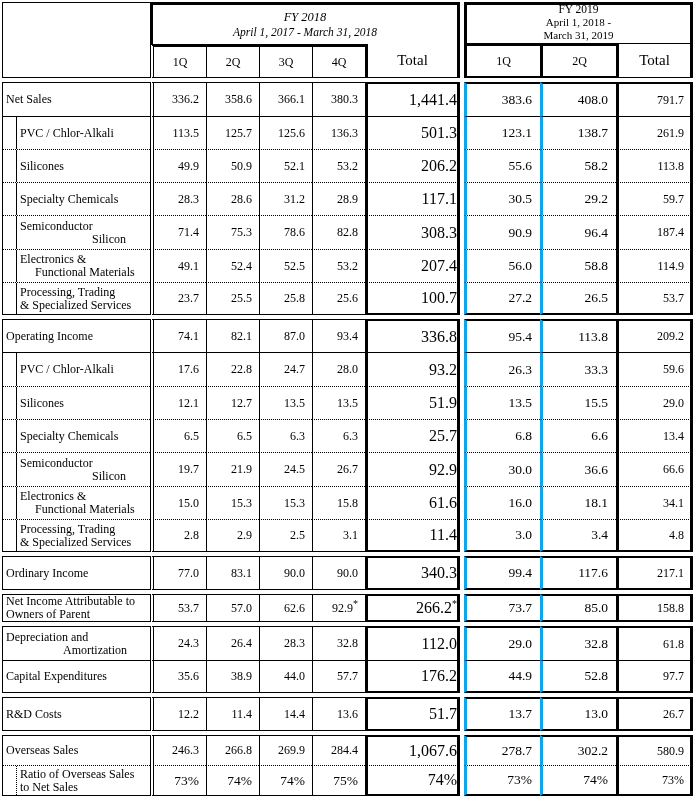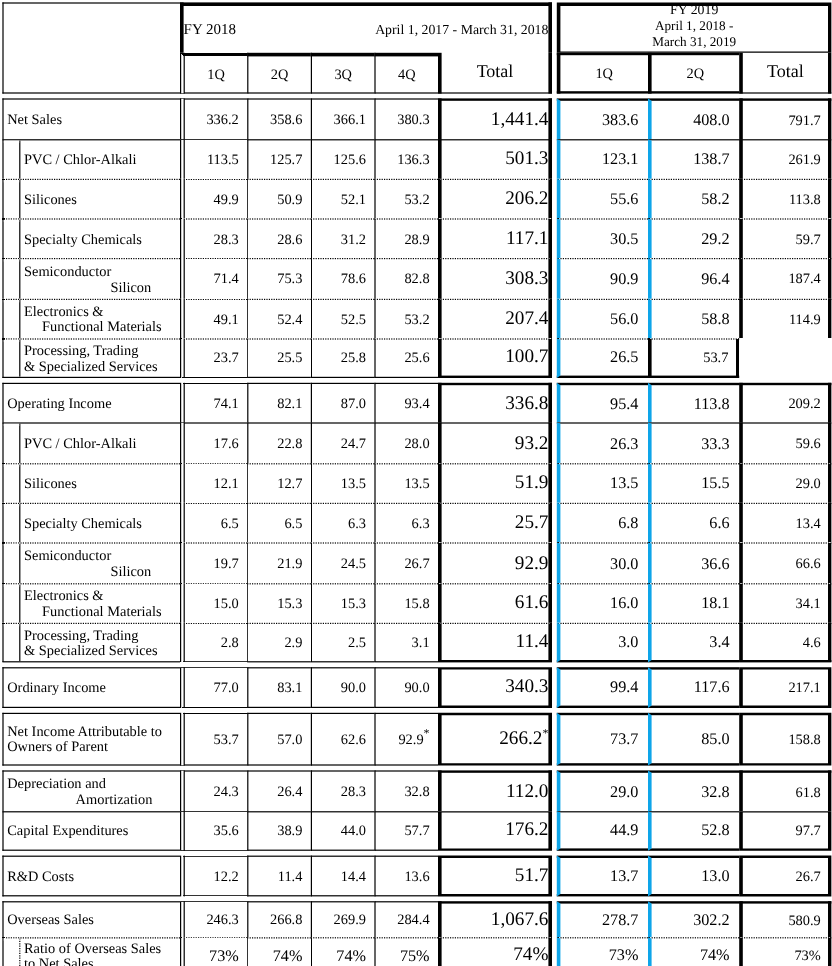--- a/index.html
+++ b/index.html
@@ -18,21 +18,21 @@
   .hband{margin-top:0;}
   .cell{position:relative;display:flex;align-items:center;box-sizing:border-box;overflow:hidden;}
   .ctr{justify-content:center;}
   .num{justify-content:flex-end;padding-right:7px;font-size:12px;}
   .num span{white-space:nowrap;}
   sup{font-size:10px;transform:translateY(-4px);line-height:1;}
 
   
   .hlabel{grid-column:1;grid-row:1/3;border:1px solid #000;border-right:0;}
   .fy18box{grid-column:2/7;grid-row:1;border:3px solid #000;border-bottom:0;
-    display:flex;justify-content:space-between;align-items:center;}
+    display:flex;flex-direction:column;justify-content:center;align-items:center;font-style:italic;}
   .hsp{grid-column:7;grid-row:1/3;border:0;}
   .fy19box{grid-column:8/11;grid-row:1;border:3px solid #000;border-bottom:1px solid #000;
     display:flex;flex-direction:column;justify-content:flex-end;align-items:center;padding-bottom:1px;}
   .fytitle{font-size:12.5px;line-height:15px;}
   .fydates{font-size:11.5px;line-height:14px;}
   .fytitle19{font-size:11.5px;line-height:13px;}
   .fydates19{font-size:11px;line-height:13px;white-space:pre-line;text-align:center;}
   .qh18{grid-row:2;border-top:3px solid #000;border-left:1px solid #000;border-bottom:1px solid #000;font-size:12px;}
   .qh18-1{grid-column:2;border-left:4px double #000;}
   .qh18-2{grid-column:3;} .qh18-3{grid-column:4;} .qh18-4{grid-column:5;}
@@ -309,20 +309,23 @@
           <div class="cell c-q num thin" data-name="fy2018-3q-value">
             <span data-name="cell-value">25.8</span>
           </div>
           <div class="cell c-q num thin" data-name="fy2018-4q-value">
             <span data-name="cell-value">25.6</span>
           </div>
           <div class="cell c-t18 num thick" data-name="fy2018-total-value">
             <span data-name="cell-value">100.7</span>
           </div>
           <div class="cell c-sp sp" data-name="spacer"></div>
+          <div class="cell c-q19 num thick" data-name="fy2019-1q-value">
+            <span data-name="cell-value">27.2</span>
+          </div>
           <div class="cell c-q19 num thick" data-name="fy2019-2q-value">
             <span data-name="cell-value">26.5</span>
           </div>
           <div class="cell c-t19 num thick" data-name="fy2019-total-value">
             <span data-name="cell-value">53.7</span>
           </div>
         </div>
       </div>
       <div class="band" data-name="operating-income-group">
         <div class="row first" data-name="table-row" style="height: 33px;">
@@ -528,21 +531,21 @@
             <span data-name="cell-value">11.4</span>
           </div>
           <div class="cell c-sp sp" data-name="spacer"></div>
           <div class="cell c-q19 num thick" data-name="fy2019-1q-value">
             <span data-name="cell-value">3.0</span>
           </div>
           <div class="cell c-q19 num thick" data-name="fy2019-2q-value">
             <span data-name="cell-value">3.4</span>
           </div>
           <div class="cell c-t19 num thick" data-name="fy2019-total-value">
-            <span data-name="cell-value">4.6</span>
+            <span data-name="cell-value">4.8</span>
           </div>
         </div>
       </div>
       <div class="band" data-name="ordinary-income-group">
         <div class="row first last" data-name="table-row" style="height: 34px;">
           <div class="cell c-label thin" data-name="row-label">
             <span data-name="row-label-text">Ordinary Income</span>
           </div>
           <div class="cell c-q c-q1 num thin" data-name="fy2018-1q-value">
             <span data-name="cell-value">77.0</span>
@@ -565,21 +568,21 @@
           </div>
           <div class="cell c-q19 num thick" data-name="fy2019-2q-value">
             <span data-name="cell-value">117.6</span>
           </div>
           <div class="cell c-t19 num thick" data-name="fy2019-total-value">
             <span data-name="cell-value">217.1</span>
           </div>
         </div>
       </div>
       <div class="band" data-name="net-income-group">
-        <div class="row first last" data-name="table-row" style="height: 44px;">
+        <div class="row first last" data-name="table-row" style="height: 28px;">
           <div class="cell c-label thin" data-name="row-label">
             <span data-name="row-label-text">Net Income Attributable to
 Owners of Parent</span>
           </div>
           <div class="cell c-q c-q1 num thin" data-name="fy2018-1q-value">
             <span data-name="cell-value">53.7</span>
           </div>
           <div class="cell c-q num thin" data-name="fy2018-2q-value">
             <span data-name="cell-value">57.0</span>
           </div>

